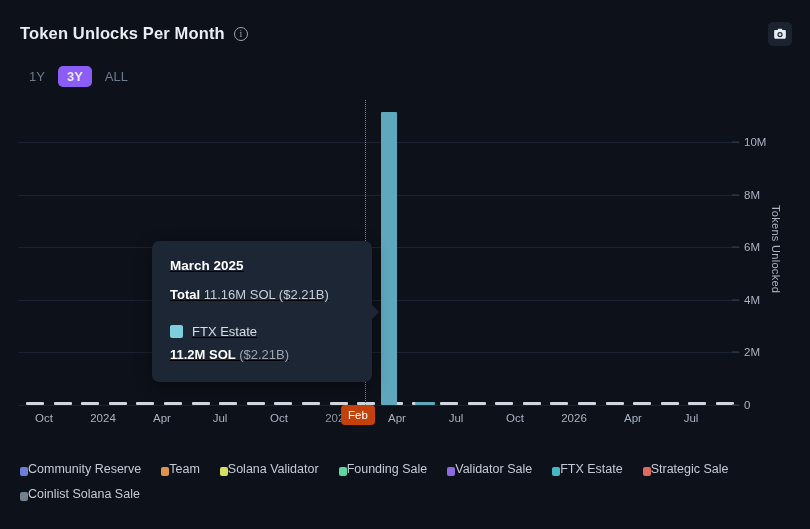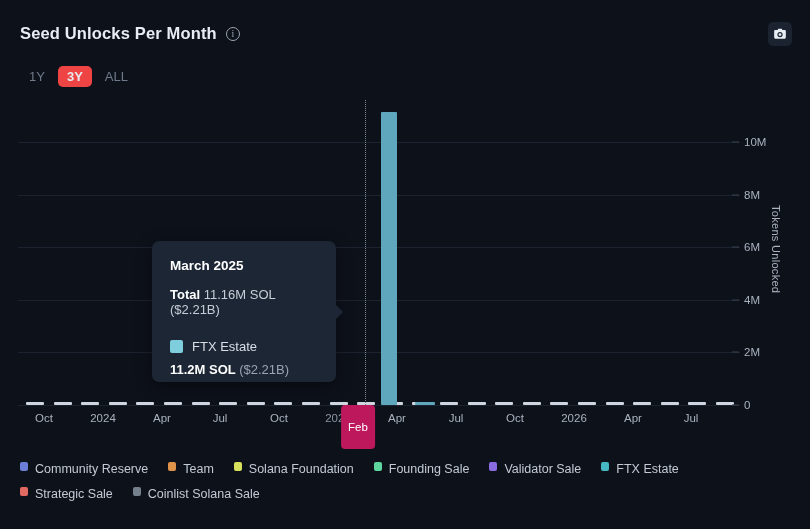--- a/index.html
+++ b/index.html
@@ -49,21 +49,21 @@
     position: absolute; left: 20px; top: 66px;
     display: flex; align-items: center; gap: 4px;
   }
   .range-tab {
     font-size: 13px; color: #6f7a8b;
     padding: 4px 9px; border-radius: 5px;
     cursor: pointer; background: transparent;
     line-height: 1;
   }
   .range-tab.active {
-    background: #ef4444; color: #e6eaf0; font-weight: bold;
+    background: #8b5cf6; color: #e6eaf0; font-weight: bold;
   }
 
   
   .plot {
     position: absolute;
     left: 18px; top: 100px;
     width: 722px; height: 305px;
   }
   .gridline {
     position: absolute; left: 0; width: 100%;
@@ -112,35 +112,36 @@
     position: absolute; left: 10px; top: 405px;
     width: 722px; height: 30px;
   }
   .xtick {
     position: absolute; top: 7px;
     font-size: 11.5px; color: #a9b2be;
     transform: translateX(-50%);
     white-space: nowrap;
   }
   .xtick.highlight {
-    background: #be185d; color: #ffffff;
-    padding: 16px 7px; border-radius: 4px;
+    background: #c2410c; color: #ffffff;
+    padding: 4px 7px; border-radius: 4px;
     top: 0px; font-size: 11.5px;
   }
   .xtick.dim { color: #8b94a2; }
 
   
   .tooltip {
     position: absolute;
     left: 152px; top: 241px;
-    width: 184px; height: 141px;
+    width: 220px; height: 141px;
     background: #1c2634;
     border-radius: 7px;
     padding: 17px 18px 0 18px;
     box-shadow: 0 4px 16px rgba(0,0,0,.45);
+    text-decoration: underline;
   }
   .tt-arrow {
     position: absolute; right: -7px; top: 64px;
     width: 0; height: 0;
     border-top: 7px solid transparent;
     border-bottom: 7px solid transparent;
     border-left: 7px solid #1c2634;
   }
   .tt-date {
     font-size: 13.5px; font-weight: bold; color: #ffffff;
@@ -162,38 +163,38 @@
   .tt-series-val span { color: #9aa4b2; font-weight: normal; }
 
   
   .legend {
     position: absolute; left: 20px; top: 462px;
     width: 770px;
     display: flex; flex-wrap: wrap;
     column-gap: 20px; row-gap: 11px;
   }
   .legend-item {
-    display: flex; align-items: flex-start; gap: 7px;
+    display: flex; align-items: flex-end; 
     cursor: pointer;
   }
   .legend-swatch {
     width: 8px; height: 9px; border-radius: 2px; flex: none;
   }
   .legend-label {
     font-size: 12.5px; color: #c3cad5;
   }
 </style>
 </head>
 <body>
 
 <div id="root">
 
   <div class="header">
     <div class="title-row">
-      <div class="title">Seed Unlocks Per Month</div>
+      <div class="title">Token Unlocks Per Month</div>
       <div class="info-icon">i</div>
     </div>
     <div class="camera-btn">
       <svg width="14" height="14" viewBox="0 0 24 24" fill="#e8edf4" aria-hidden="true">
         <path d="M9 3l-1.2 2H4a2 2 0 0 0-2 2v11a2 2 0 0 0 2 2h16a2 2 0 0 0 2-2V7a2 2 0 0 0-2-2h-3.8L15 3H9zm3 5.5A4.5 4.5 0 1 1 7.5 13 4.5 4.5 0 0 1 12 8.5zm0 2A2.5 2.5 0 1 0 14.5 13 2.5 2.5 0 0 0 12 10.5z"></path>
       </svg>
     </div>
   </div>
 
   <div class="range-tabs">
@@ -287,21 +288,21 @@
       <div class="legend-item">
         <span class="legend-swatch" style="background: rgb(108, 127, 216);"></span>
         <span class="legend-label">Community Reserve</span>
       </div>
       <div class="legend-item">
         <span class="legend-swatch" style="background: rgb(224, 148, 74);"></span>
         <span class="legend-label">Team</span>
       </div>
       <div class="legend-item">
         <span class="legend-swatch" style="background: rgb(215, 224, 90);"></span>
-        <span class="legend-label">Solana Foundation</span>
+        <span class="legend-label">Solana Validator</span>
       </div>
       <div class="legend-item">
         <span class="legend-swatch" style="background: rgb(94, 214, 160);"></span>
         <span class="legend-label">Founding Sale</span>
       </div>
       <div class="legend-item">
         <span class="legend-swatch" style="background: rgb(139, 108, 224);"></span>
         <span class="legend-label">Validator Sale</span>
       </div>
       <div class="legend-item">

